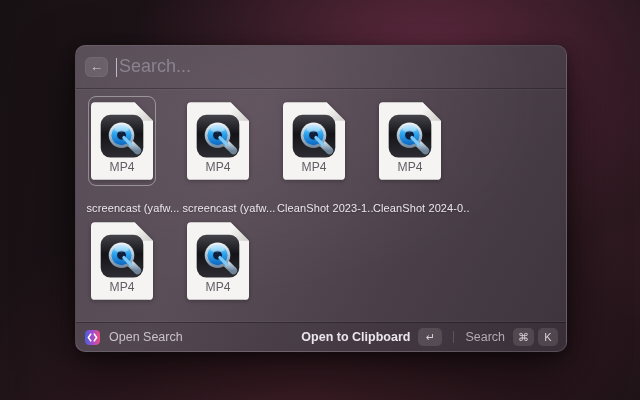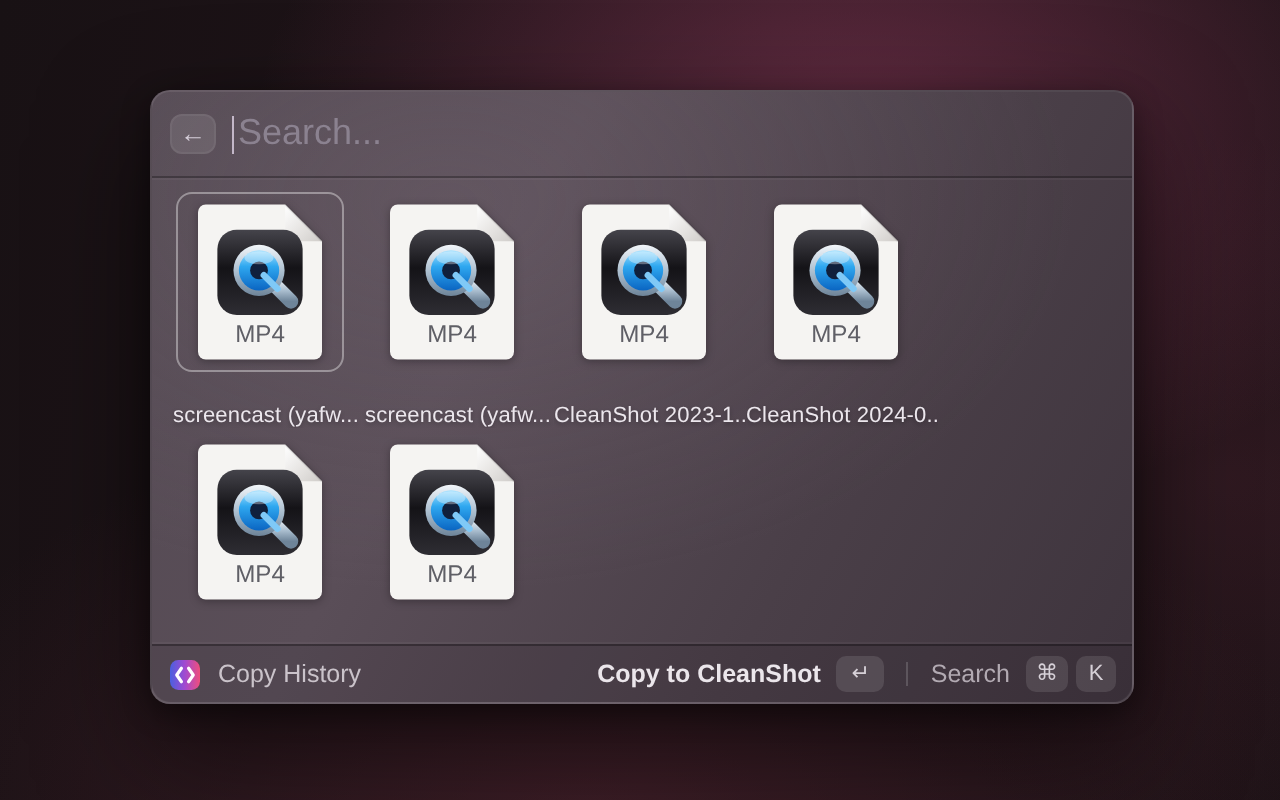--- a/index.html
+++ b/index.html
@@ -45,21 +45,21 @@
   }
   .search-input::placeholder { color:#8b8290; }
 
   
   .grid {
     flex:1; padding:7px 9px; display:flex; flex-wrap:wrap;
     align-content:flex-start; overflow:hidden;
   }
   .file-item { width:96px; margin-bottom:2px; }
   .cell {
-    width:84px; height:90px; margin:0 3px; border-radius:8px;
+    width:68px; height:90px; margin:0 3px; border-radius:8px;
     border:1.5px solid transparent;
     display:flex; align-items:center; justify-content:center;
   }
   .file-item.selected .cell { border-color:rgba(255,255,255,.38); }
   .file-label {
     margin-top:16px; text-align:center; font-size:11px; color:#ece7ed;
     white-space:nowrap; overflow:hidden; letter-spacing:.1px;
     text-shadow:0 1px 2px rgba(0,0,0,.25);
   }
   .doc-svg { display:block; filter:drop-shadow(0 1px 2px rgba(0,0,0,.30)); }
@@ -257,23 +257,23 @@
         <div class="file-label">CleanShot 2024-0...</div>
       </div>
     </div>
 
   <div class="footer">
     <svg class="app-icon" viewBox="0 0 16 16">
       <rect width="16" height="16" rx="4.5" fill="url(#appic)"></rect>
       <path d="M6.1 4.4 L3.6 8 L6.1 11.6" stroke="#fff" stroke-width="1.7" fill="none" stroke-linecap="round" stroke-linejoin="round"></path>
       <path d="M9.9 4.4 L12.4 8 L9.9 11.6" stroke="#fff" stroke-width="1.7" fill="none" stroke-linecap="round" stroke-linejoin="round"></path>
     </svg>
-    <span class="open-history">Copy History</span>
+    <span class="open-history">Open Search</span>
     <span class="footer-spacer"></span>
-    <span class="primary-action">Copy to CleanShot</span>
+    <span class="primary-action">Open to Clipboard</span>
     <span class="keycap wide">↵</span>
     <span class="footer-divider"></span>
     <span class="actions-label">Search</span>
     <span class="key-group">
       <span class="keycap">⌘</span>
       <span class="keycap">K</span>
     </span>
   </div>
 
 </div>

